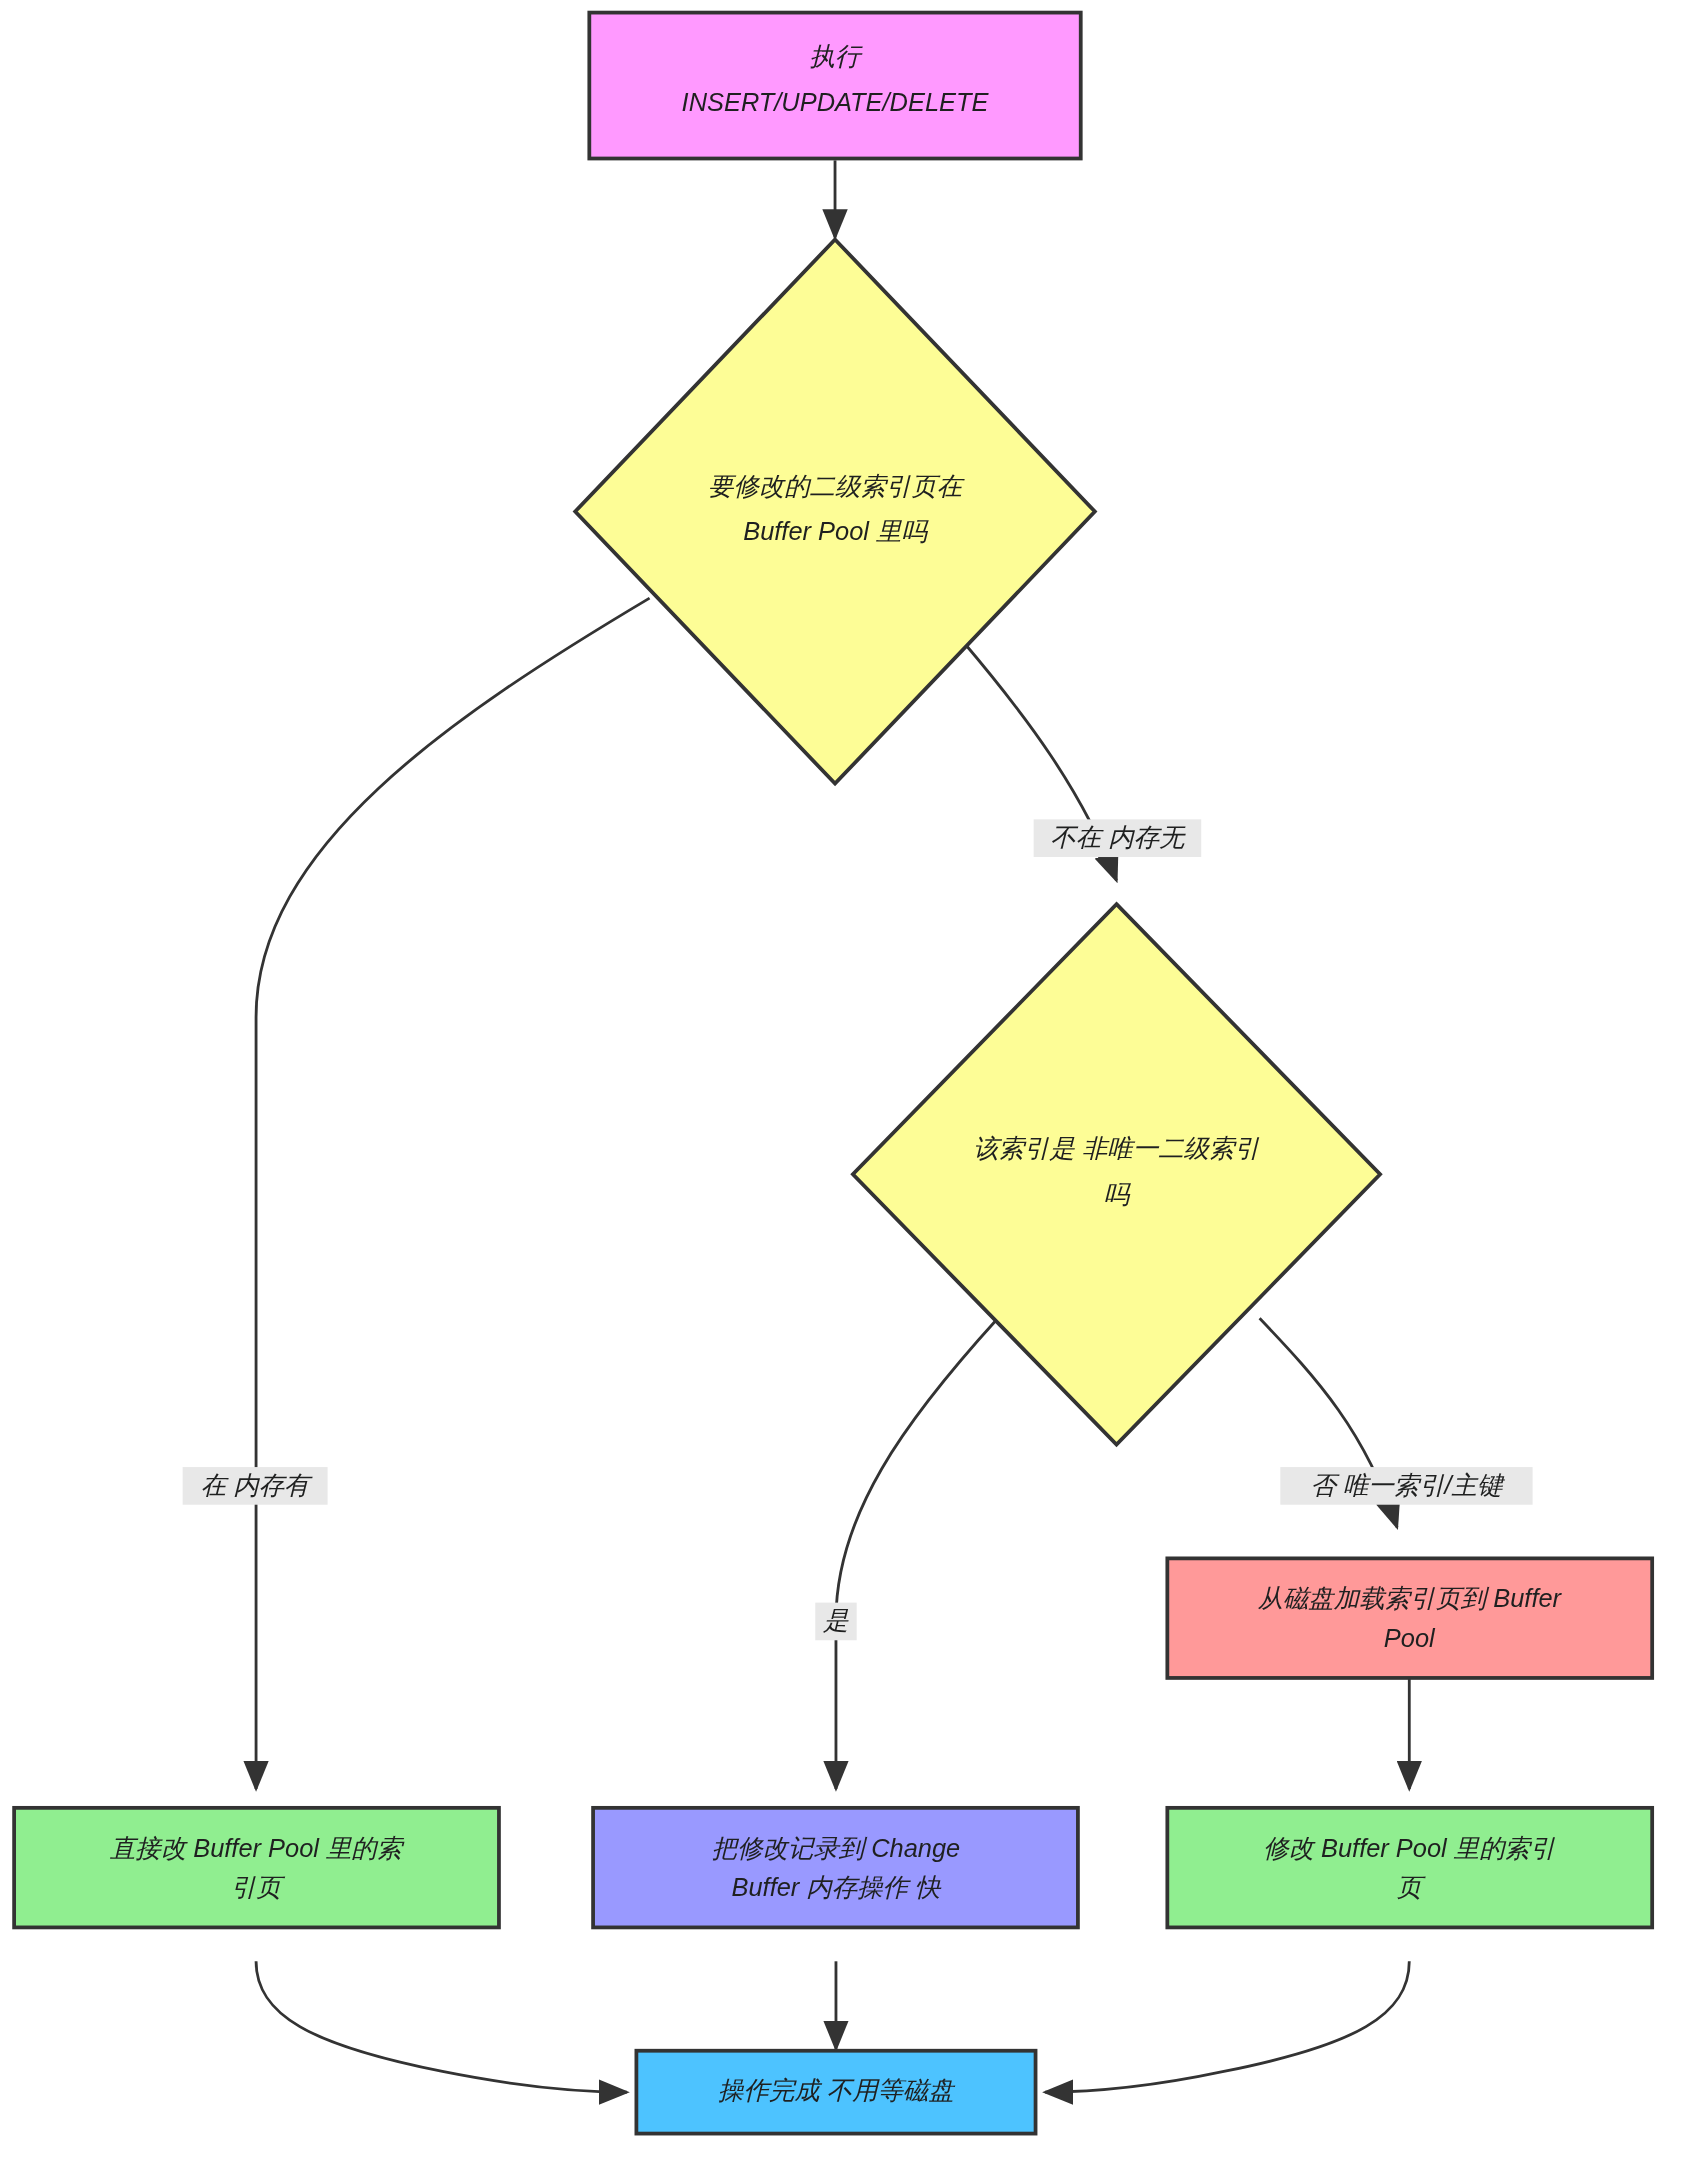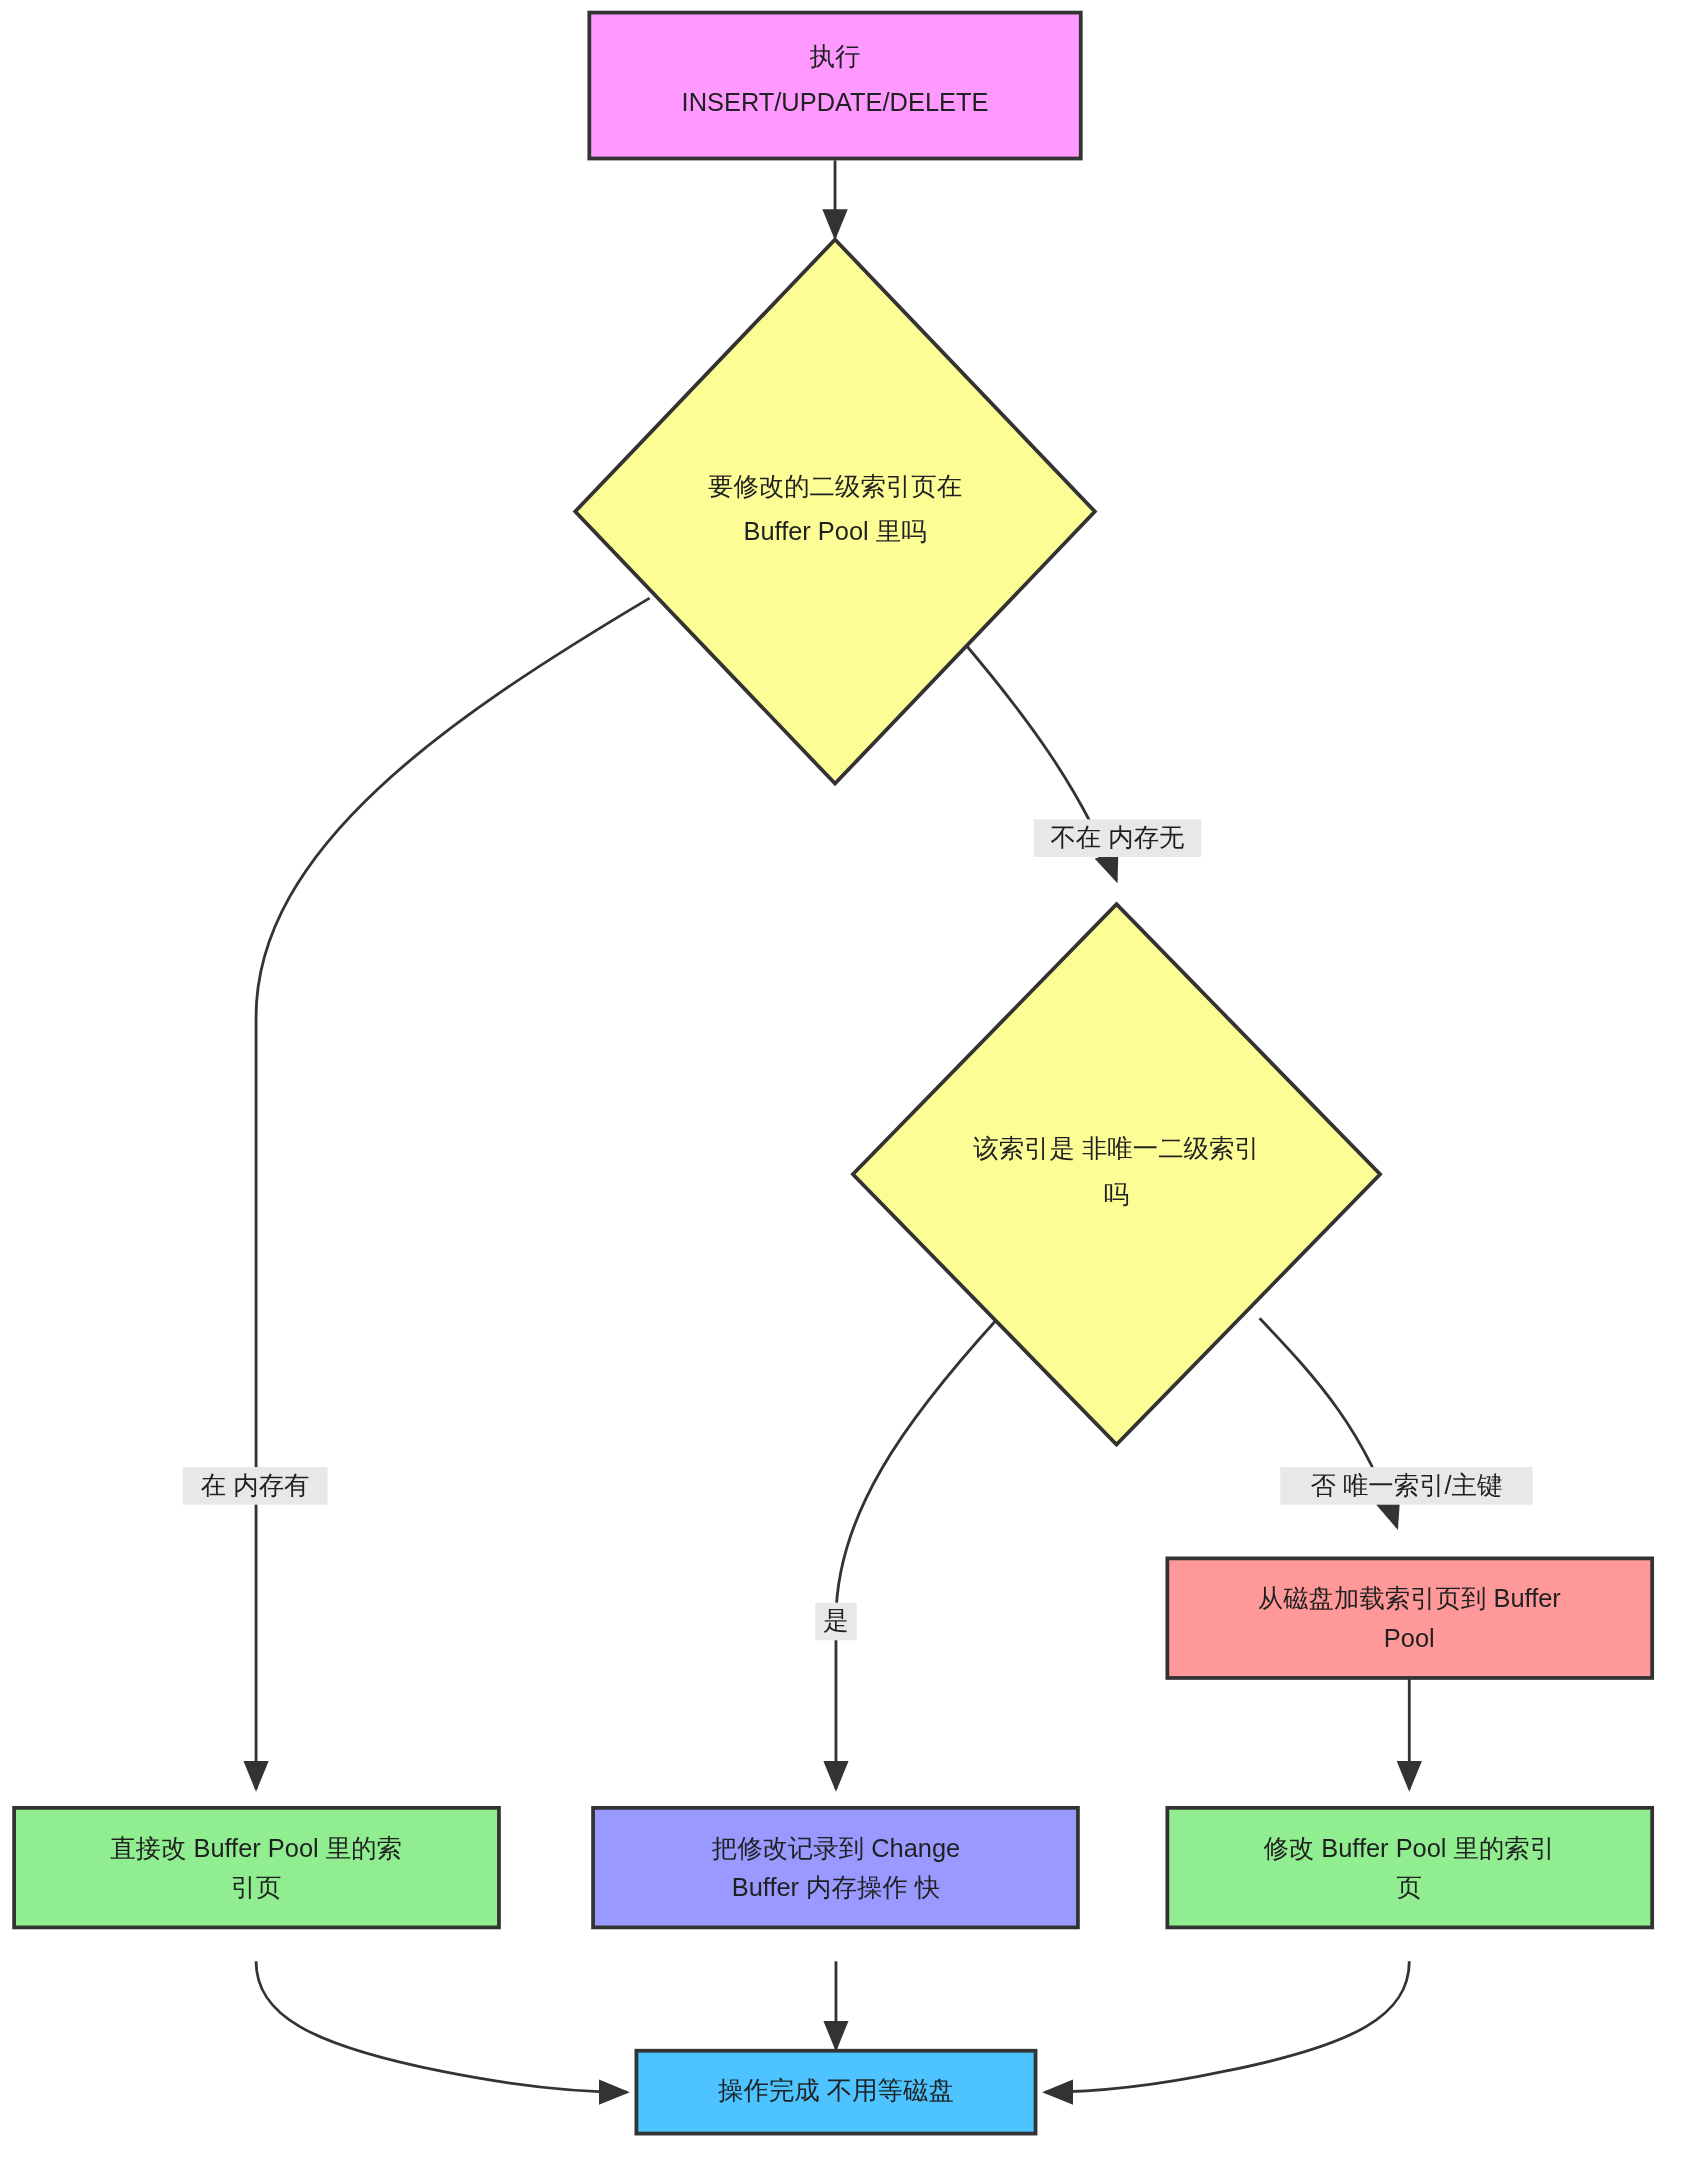--- a/index.html
+++ b/index.html
@@ -10,20 +10,21 @@
   body {
     width: 1687px;
     height: 2181px;
     font-family: "Liberation Sans", "DejaVu Sans", sans-serif;
     overflow: hidden;
   }
   #flowchart-root {
     position: relative;
     width: 1687px;
     height: 2181px;
+    font-style: italic;
   }
   svg#flow-svg {
     display: block;
     width: 1687px;
     height: 2181px;
   }
   .node-shape {
     stroke: #333333;
     stroke-width: 4;
   }

